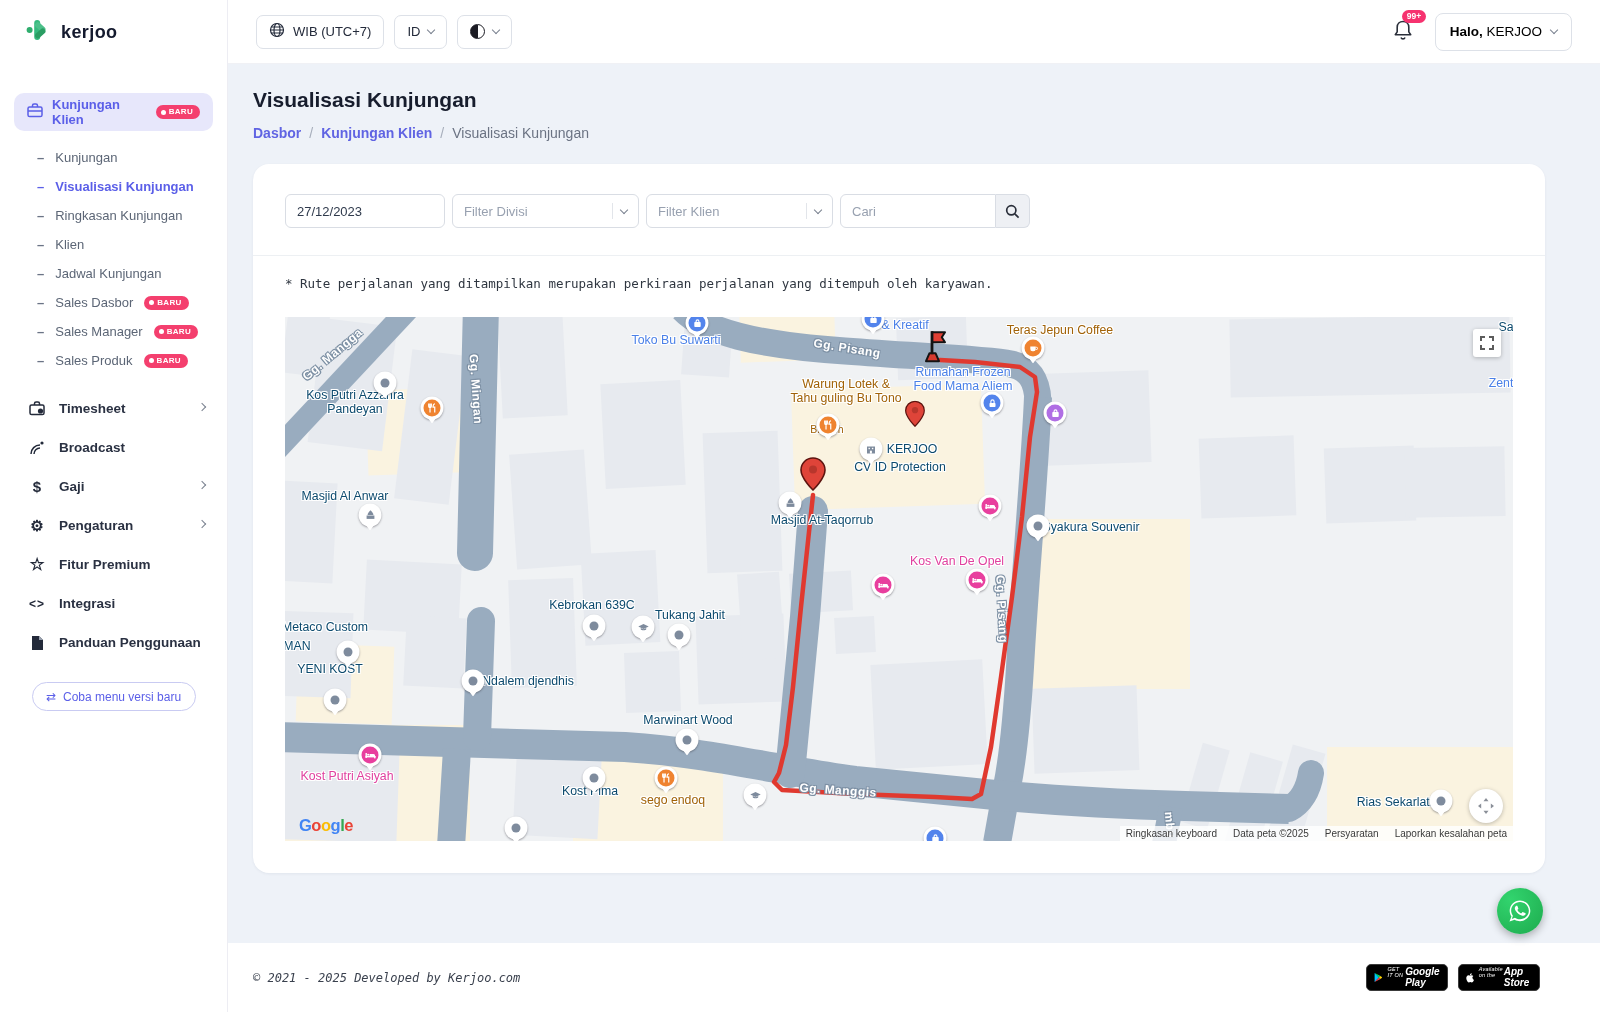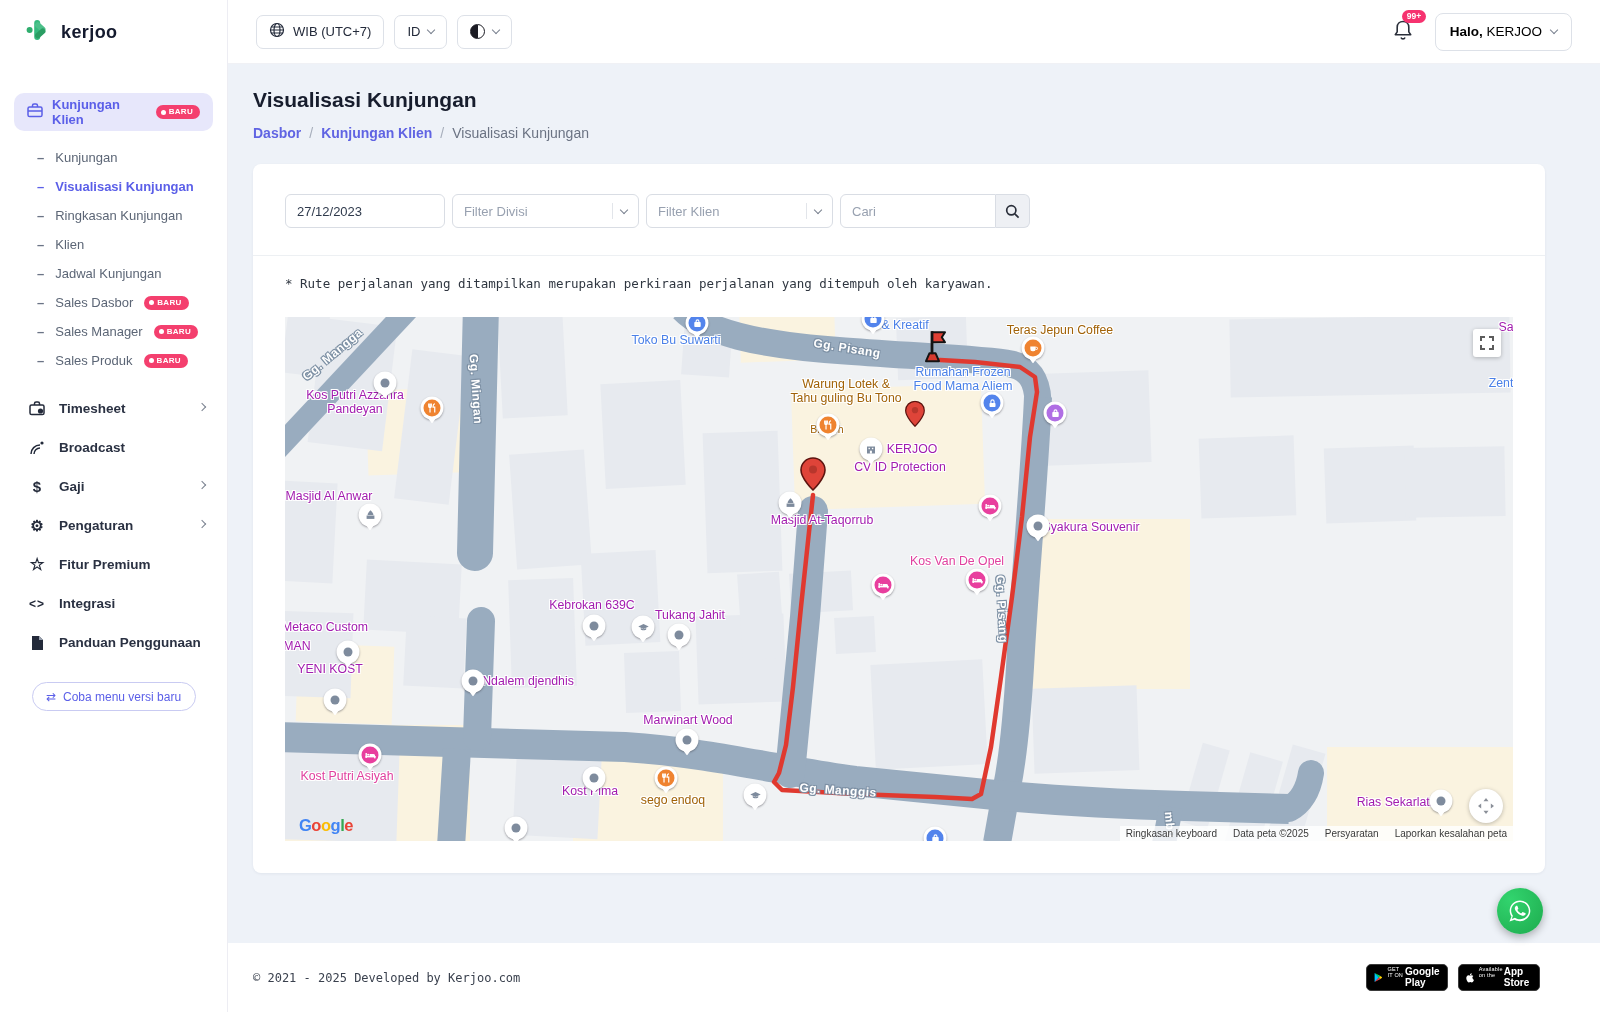--- a/index.html
+++ b/index.html
@@ -38,41 +38,41 @@
   .greet-bold { font-weight:800; }
 
   
   .content { padding:24px 55px 0 25px; }
   .page-title { font-size:21px; font-weight:800; color:#171d2d; }
   .breadcrumb { margin-top:13px; font-size:14px; display:flex; gap:8px; align-items:center; }
   .breadcrumb .link { color:#6064e3; font-weight:600; cursor:pointer; }
   .breadcrumb .sep { color:#a7aebb; }
   .breadcrumb .current { color:#6b7383; }
 
-  .card { margin-top:23px; background:#fff; border-radius:8px; box-shadow:0 1px 3px rgba(25,35,60,.06); }
+  .card { margin-top:23px; background:#fff; border-radius:16px; box-shadow:0 1px 3px rgba(25,35,60,.06); }
   .filters { display:flex; gap:7px; padding:30px 32px 27px; }
   .f-input { height:34px; border:1px solid #d9dde4; border-radius:6px; font-size:13px; color:#2f3a4c; padding:0 11px; font-family:inherit; background:#fff; }
   .f-date { width:160px; }
   .f-select { width:187px; display:flex; align-items:center; justify-content:space-between; cursor:pointer; }
   .f-select .ph { color:#98a1b0; }
   .f-select .sel-right { display:flex; align-items:center; gap:8px; height:100%; }
   .f-select .vline { width:1px; height:16px; background:#e2e5ea; }
   .search-wrap { display:flex; }
   .f-search { width:156px; border-radius:6px 0 0 6px; }
   .f-search::placeholder { color:#98a1b0; }
   .search-btn { width:34px; height:34px; border:1px solid #d9dde4; border-left:none; border-radius:0 6px 6px 0; background:#eef0f4; display:flex; align-items:center; justify-content:center; cursor:pointer; }
   .divider { border-top:1px solid #edf0f3; }
   .note { padding:20px 32px 26px; font-family:"DejaVu Sans Mono", monospace; font-size:12.5px; color:#2f3640; }
 
   
   .map { margin:0 32px; width:1228px; height:524px; position:relative; overflow:hidden; background:#f0f2f4; cursor:grab; }
   .map svg.layer { position:absolute; left:0; top:0; }
   .mlbl { position:absolute; transform:translate(-50%,-50%); font-size:12.3px; font-weight:500; white-space:pre-line; text-align:center; line-height:1.15; z-index:4; pointer-events:none;
           text-shadow:-1px -1px 0 #fff,1px -1px 0 #fff,-1px 1px 0 #fff,1px 1px 0 #fff,0 1px 0 #fff,0 -1px 0 #fff; }
-  .lbl-poi { color:#a21caf; }
+  .lbl-poi { color:#0c4a6e; }
   .lbl-shop { color:#4a80e8; }
   .lbl-food { color:#a16207; }
   .lbl-lodging { color:#e0409f; }
   .lbl-road { color:#fff; font-weight:600; font-size:12px; letter-spacing:.5px;
           text-shadow:-1px -1px 0 #7d90a4,1px -1px 0 #7d90a4,-1px 1px 0 #7d90a4,1px 1px 0 #7d90a4; }
   .mlbl.sm { font-size:10.5px; }
   .mk { position:absolute; transform:translate(-50%,-50%); z-index:5; }
   .mk .ring { display:flex; width:23px; height:23px; border-radius:50%; background:#fff; box-shadow:0 1px 2px rgba(50,50,60,.45); align-items:center; justify-content:center; }
   .mk .tail { position:absolute; left:50%; top:21px; transform:translateX(-50%); width:9px; height:6px; background:#fff; clip-path:polygon(0 0,100% 0,50% 100%); }
   .mk .ic { width:17px; height:17px; border-radius:50%; display:flex; align-items:center; justify-content:center; }
@@ -86,21 +86,21 @@
   .mk.flagmk { transform:translate(-50%,-92%); z-index:7; }
 
   .map-ctl { position:absolute; background:#fff; display:flex; align-items:center; justify-content:center; cursor:pointer; z-index:8; }
   .fullscreen-ctl { right:12px; top:12px; width:28px; height:28px; border-radius:3px; box-shadow:0 1px 4px rgba(0,0,0,.25); }
   .pan-ctl { right:10px; bottom:18px; width:34px; height:34px; border-radius:50%; box-shadow:0 1px 4px rgba(0,0,0,.25); }
   .google-logo { position:absolute; left:14px; bottom:6px; font-size:16.5px; font-weight:700; letter-spacing:-.5px; z-index:8; cursor:pointer; }
   .attribution { position:absolute; right:0; bottom:0; height:15px; display:flex; align-items:center; gap:16px; background:rgba(255,255,255,.8); padding:0 6px; font-size:10px; color:#3a3a3a; z-index:8; }
   .attribution span { cursor:pointer; }
 
   
-  .footer { position:absolute; left:0; bottom:0; width:1372px; height:69px; background:#fff; display:flex; align-items:center; padding:0 60px 0 25px; }
+  .footer { position:absolute; left:0; bottom:0; width:1372px; height:69px; background:#fff; display:flex; align-items:center; padding:0 60px 0 25px;font-style:italic; }
   .copyright { font-family:"DejaVu Sans Mono", monospace; font-size:12px; color:#3a414e; }
   .store-badges { margin-left:auto; display:flex; gap:10px; }
   .store-badge { width:82px; height:27px; background:#000; border:1px solid #3a3a3a; border-radius:5px; display:flex; align-items:center; gap:5px; padding:0 7px; cursor:pointer; }
   .sb-text { display:flex; flex-direction:row; color:#fff; line-height:1.05; }
   .sb-top { font-size:5.5px; letter-spacing:.2px; }
   .sb-bottom { font-size:10px; font-weight:700; }
 
   .wa-btn { position:absolute; right:57px; bottom:78px; width:46px; height:46px; border-radius:50%; background:radial-gradient(circle at 30% 25%, #32d46e, #1eab4e); box-shadow:0 3px 8px rgba(0,0,0,.3); display:flex; align-items:center; justify-content:center; cursor:pointer; z-index:30; }
 </style>
 </head>
@@ -375,21 +375,21 @@
             <div class="mlbl lbl-food" style="left: 561px; top: 74px;">Warung Lotek &amp;
 Tahu guling Bu Tono</div>
             <div class="mlbl lbl-food sm" style="left: 542px; top: 92px; margin-top: 20px;">Brunch</div>
             <div class="mlbl lbl-poi" style="left: 627px; top: 132px;">KERJOO</div>
             <div class="mlbl lbl-poi" style="left: 615px; top: 150px;">CV ID Protection</div>
             <div class="mlbl lbl-poi" style="left: 537px; top: 203px;">Masjid At-Taqorrub</div>
             <div class="mlbl lbl-poi" style="left: 806px; top: 210px;">Syakura Souvenir</div>
             <div class="mlbl lbl-lodging" style="left: 672px; top: 244px;">Kos Van De Opel</div>
             <div class="mlbl lbl-poi" style="left: 70px; top: 85px;">Kos Putri Azzahra
 Pandeyan</div>
-            <div class="mlbl lbl-poi" style="left: 44px; top: 179px;">Masjid Al Anwar</div>
+            <div class="mlbl lbl-poi" style="left: 60px; top: 179px;">Masjid Al Anwar</div>
             <div class="mlbl lbl-poi" style="left: 307px; top: 288px;">Kebrokan 639C</div>
             <div class="mlbl lbl-poi" style="left: 405px; top: 298px;">Tukang Jahit</div>
             <div class="mlbl lbl-poi" style="left: 40px; top: 310px;">Metaco Custom</div>
             <div class="mlbl lbl-poi" style="left: 12px; top: 329px;">MAN</div>
             <div class="mlbl lbl-poi" style="left: 45px; top: 352px;">YENI KOST</div>
             <div class="mlbl lbl-poi" style="left: 243px; top: 364px;">Ndalem djendhis</div>
             <div class="mlbl lbl-poi" style="left: 403px; top: 403px;">Marwinart Wood</div>
             <div class="mlbl lbl-lodging" style="left: 62px; top: 459px;">Kost Putri Asiyah</div>
             <div class="mlbl lbl-poi" style="left: 305px; top: 474px;">Kost Pima</div>
             <div class="mlbl lbl-food" style="left: 388px; top: 483px;">sego endoq</div>

